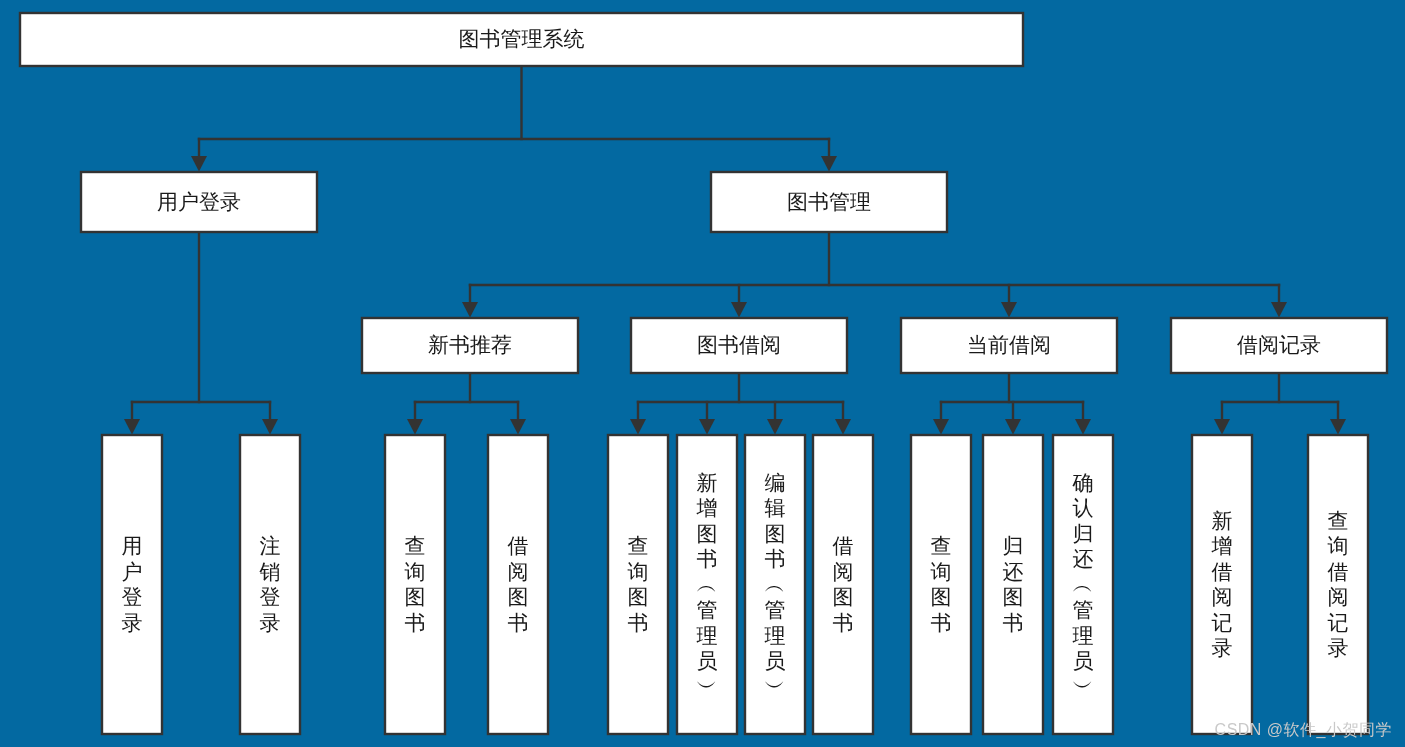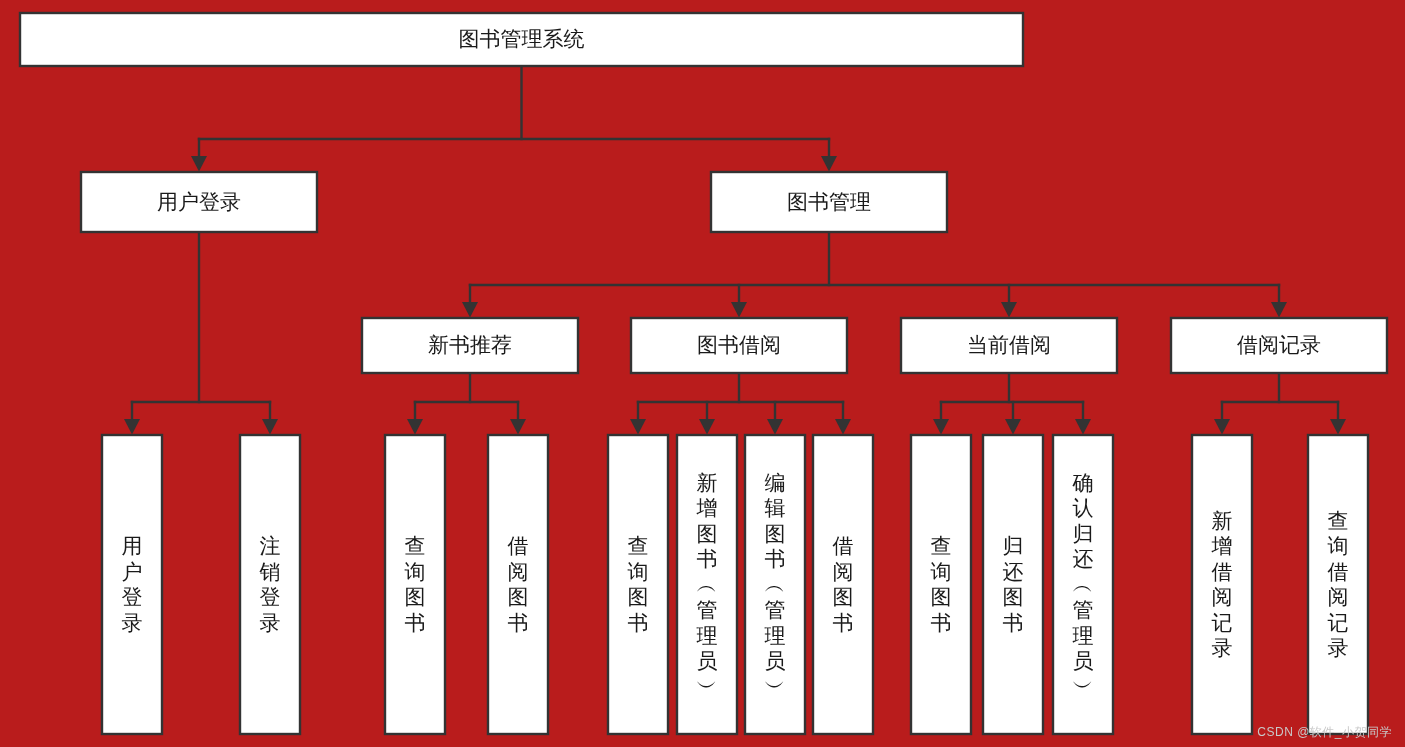--- a/index.html
+++ b/index.html
@@ -10,21 +10,21 @@
   body {
     width: 1405px;
     height: 747px;
     overflow: hidden;
     font-family: "Liberation Sans", "DejaVu Sans", sans-serif;
   }
   #diagram-root {
     position: relative;
     width: 1405px;
     height: 747px;
-    background: #b91c1c;
+    background: #0369a1;
   }
   svg#flow {
     position: absolute;
     left: 0;
     top: 0;
     width: 1405px;
     height: 747px;
     display: block;
   }
   .node-rect {
@@ -53,21 +53,21 @@
     font-family: "Liberation Sans", "DejaVu Sans", sans-serif;
     font-size: 21px;
     fill: #1a1a1a;
     text-anchor: middle;
   }
   .watermark {
     position: absolute;
     right: 13px;
     bottom: 6px;
     font-family: "Liberation Sans", "DejaVu Sans", sans-serif;
-    font-size: 12px;
+    font-size: 16px;
     color: #c9c9c9;
     letter-spacing: 0.5px;
     white-space: nowrap;
     pointer-events: none;
   }
 </style>
 </head>
 <body>
 
 <div id="diagram-root">

